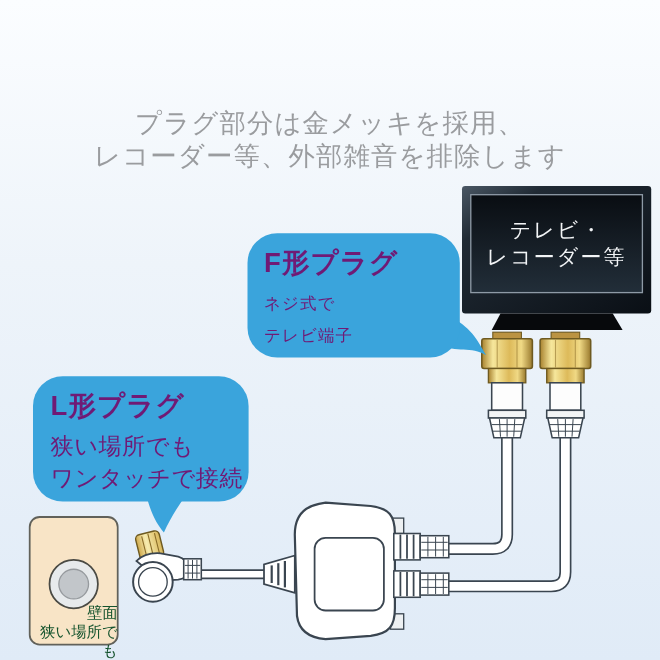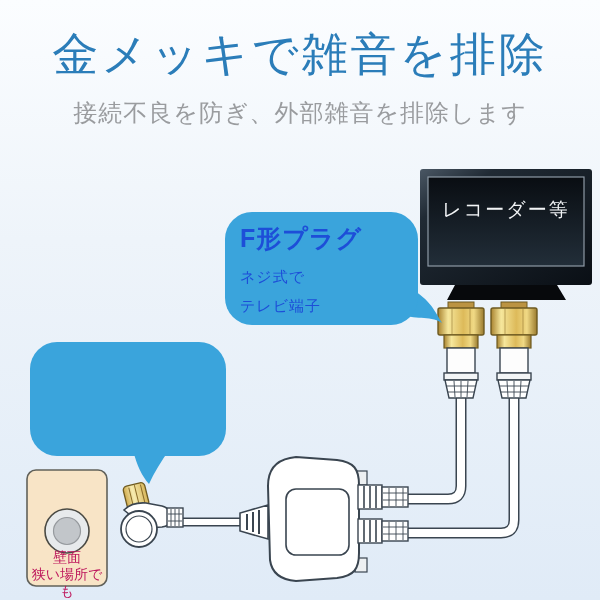--- a/index.html
+++ b/index.html
@@ -26,29 +26,29 @@
   }
   .subtitle{
     left:0;top:98px;width:600px;text-align:center;
     font-size:24px;line-height:30px;color:var(--subtitle-gray);
     letter-spacing:1px;
   }
   .tv-label{
     left:420px;top:197px;width:172px;text-align:center;
     color:#f2f4f6;font-size:19px;line-height:25px;letter-spacing:2px;
   }
-  .bubble-text{color:#1d4ed8;}
+  .bubble-text{color:#701a75;}
   .bubble-text .hd{font-size:25px;font-weight:700;letter-spacing:1px;margin-bottom:7px;white-space:nowrap;}
   .bubble-text .bd{font-size:15px;line-height:29px;letter-spacing:1px;white-space:nowrap;}
   .f-text{left:240px;top:222px;}
   .l-text{left:46px;top:352px;}
   .l-text .bd{font-size:21px;letter-spacing:0.5px;}
   .outlet-label{
-    left:27px;top:549px;width:80px;text-align:center;
-    font-size:14px;line-height:17px;color:#be185d;letter-spacing:0;
+    left:27px;top:549px;width:80px;text-align:right;
+    font-size:14px;line-height:17px;color:#14532d;letter-spacing:0;
   }
   .bubble{fill:var(--bubble-blue);}
 </style>
 </head>
 <body>
 
 <div class="stage">
 
   <svg class="art" width="600" height="600" viewBox="0 0 600 600">
     <defs>
@@ -168,35 +168,41 @@
     <g>
       <path class="bubble" d="M 398 312 C 416 322 428 314 442 323 C 433 308 429 298 406 286 Z"></path>
       <rect class="bubble" x="225" y="212" width="193" height="113" rx="27"></rect>
     </g>
     <g>
       <path class="bubble" d="M 133 450 C 137 466 142 476 149 484 C 154 473 161 461 170 449 Z"></path>
       <rect class="bubble" x="30" y="342" width="196" height="114" rx="27"></rect>
     </g>
   </svg>
 
-  <div class="txt title">金メッキで雑音を排除</div>
 
   <div class="txt subtitle">
-    <div>接続不良を防ぎ、外部雑音を排除します</div>
+    <div>プラグ部分は金メッキを採用、</div>
+    <div>レコーダー等、外部雑音を排除します</div>
   </div>
 
   <div class="txt tv-label">
+    <div>テレビ・</div>
     <div>レコーダー等</div>
   </div>
 
   <div class="txt bubble-text f-text">
     <div class="hd">F形プラグ</div>
     <div class="bd">ネジ式で</div>
     <div class="bd">テレビ端子</div>
   </div>
 
+  <div class="txt bubble-text l-text">
+    <div class="hd">L形プラグ</div>
+    <div class="bd">狭い場所でも</div>
+    <div class="bd">ワンタッチで接続</div>
+  </div>
 
   <div class="txt outlet-label">
     <div>壁面</div>
     <div>狭い場所でも</div>
   </div>
 
 </div>
 
 </body></html>

